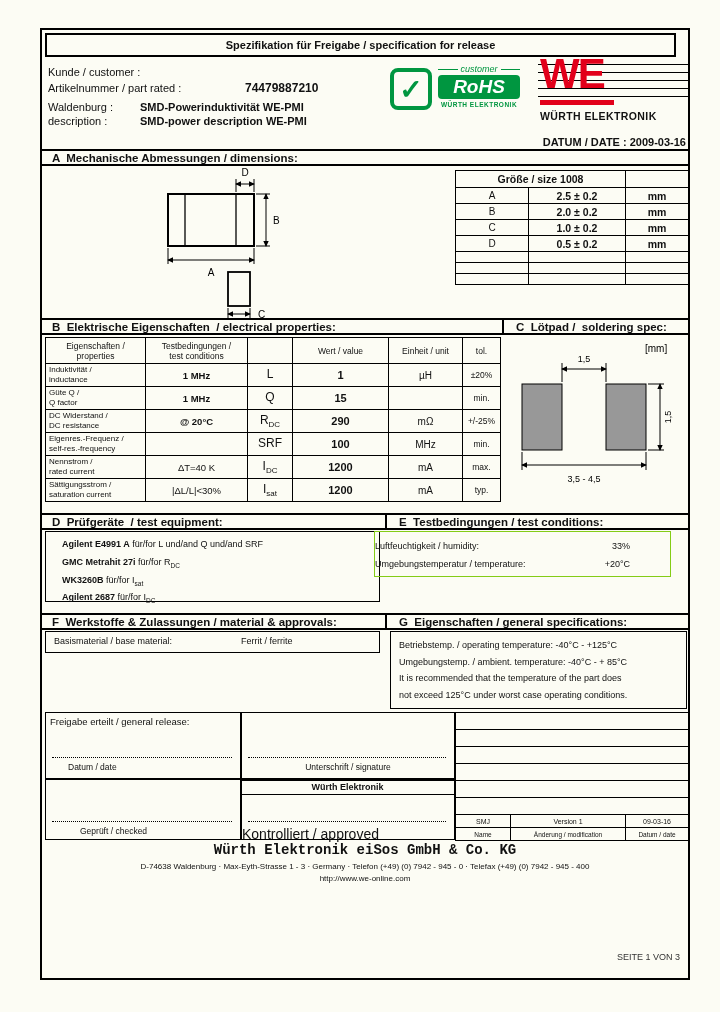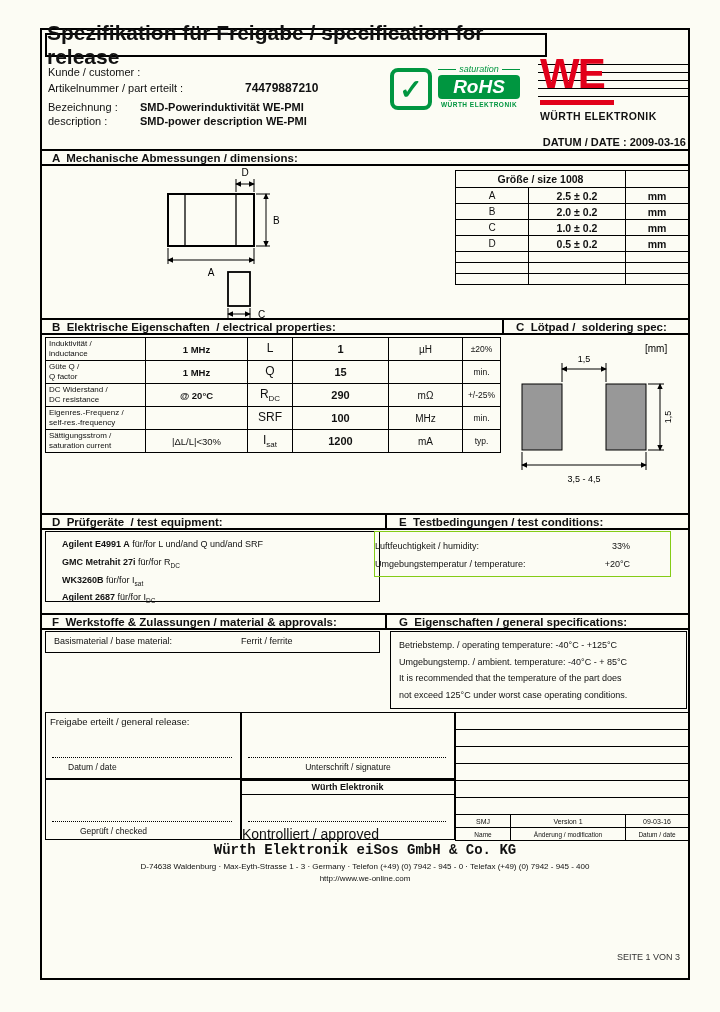--- a/index.html
+++ b/index.html
@@ -7,22 +7,22 @@
   .page {
     position:relative; width:720px; height:1012px; margin:0 auto;
     background:var(--paper,#fcfcf4); color:#111;
     font-family:"Liberation Sans", sans-serif; overflow:hidden;
   }
   .abs { position:absolute; }
   .b { font-weight:bold; }
   .pre { white-space:pre-line; }
 
   .frame { left:40px; top:28px; width:650px; height:952px; border:2px solid #000; }
-  .title-box { left:45px; top:33px; width:502px; height:24px; border:2px solid #000;
-    display:flex; align-items:center; justify-content:center; font-weight:bold; font-size:21px; }
+  .title-box { left:45px; top:33px; width:631px; height:24px; border:2px solid #000;
+    display:flex; align-items:center; justify-content:center; font-weight:bold; font-size:11px; }
 
   .t11 { font-size:11px; }
 
   
   .rohs { left:390px; top:64px; width:130px; height:52px; display:flex; gap:6px; }
   .rohs-check { width:42px; height:42px; margin-top:4px; border:4px solid var(--rohs_green,#009640);
     border-radius:8px; color:var(--rohs_green,#009640); font-size:28px; font-weight:bold;
     display:flex; align-items:center; justify-content:center; }
   .rohs-right { flex:1; display:flex; flex-direction:column; }
   .rohs-compliant-row { display:flex; align-items:center; gap:3px; color:var(--rohs_green,#009640);
@@ -111,35 +111,35 @@
 <body>
 
 <div class="page">
   <div class="abs frame"></div>
 
   <div class="abs title-box">
     <span>Spezifikation für Freigabe / specification for release</span>
   </div>
 
   <div class="abs t11" style="left:48px;top:66px">Kunde / customer :</div>
-  <div class="abs t11" style="left:48px;top:82px">Artikelnummer / part erteilt :</div>
+  <div class="abs t11" style="left:48px;top:82px">Artikelnummer / part rated :</div>
   <div class="abs b" style="left:245px;top:81px;font-size:12px">74479887210</div>
-  <div class="abs t11" style="left:48px;top:101px">Bezeichnung :</div>
+  <div class="abs t11" style="left:48px;top:101px">Waldenburg :</div>
   <div class="abs t11 b" style="left:140px;top:101px">SMD-Powerinduktivität WE-PMI</div>
   <div class="abs t11" style="left:48px;top:115px">description :</div>
   <div class="abs t11 b" style="left:140px;top:115px">SMD-power description WE-PMI</div>
 
   <div class="abs rohs">
     <div class="rohs-check">
       <span>✓</span>
     </div>
     <div class="rohs-right">
       <div class="rohs-compliant-row">
         <i class="hline"></i>
-        <span>saturation</span>
+        <span>customer</span>
         <i class="hline"></i>
       </div>
       <div class="rohs-name">RoHS</div>
       <div class="rohs-brand">WÜRTH ELEKTRONIK</div>
     </div>
   </div>
 
   <div class="abs we-logo">
     <div class="we-pinstripes">
       <i style="top:6px"></i>
@@ -250,20 +250,30 @@
   <table class="abs etable" style="left:45px;top:337px">
     <colgroup>
         <col style="width:100px">
         <col style="width:102px">
         <col style="width:45px">
         <col style="width:96px">
         <col style="width:74px">
         <col style="width:38px">
       </colgroup>
     <tbody>
+        <tr class="ehead">
+      <td class="pre">Eigenschaften /
+properties</td>
+      <td class="pre">Testbedingungen /
+test conditions</td>
+      <td></td>
+      <td>Wert / value</td>
+      <td>Einheit / unit</td>
+      <td>tol.</td>
+    </tr>
     <tr class="erow">
       <td class="prop pre">Induktivität /
 inductance</td>
       <td class="cond b">1 MHz</td>
       <td class="sym"><span>L</span><sub></sub></td>
       <td class="val">1</td>
       <td class="unit">µH</td>
       <td class="tol">±20%</td>
     </tr>
     <tr class="erow">
@@ -285,20 +295,29 @@
       <td class="tol">+/-25%</td>
     </tr>
     <tr class="erow">
       <td class="prop pre">Eigenres.-Frequenz /
 self-res.-frequency</td>
       <td class="cond"></td>
       <td class="sym"><span>SRF</span><sub></sub></td>
       <td class="val">100</td>
       <td class="unit">MHz</td>
       <td class="tol">min.</td>
+    </tr>
+    <tr class="erow">
+      <td class="prop pre">Nennstrom /
+rated current</td>
+      <td class="cond">ΔT=40 K</td>
+      <td class="sym"><span>I</span><sub>DC</sub></td>
+      <td class="val">1200</td>
+      <td class="unit">mA</td>
+      <td class="tol">max.</td>
     </tr>
     <tr class="erow">
       <td class="prop pre">Sättigungsstrom /
 saturation current</td>
       <td class="cond">|ΔL/L|&lt;30%</td>
       <td class="sym"><span>I</span><sub>sat</sub></td>
       <td class="val">1200</td>
       <td class="unit">mA</td>
       <td class="tol">typ.</td>
     </tr>

